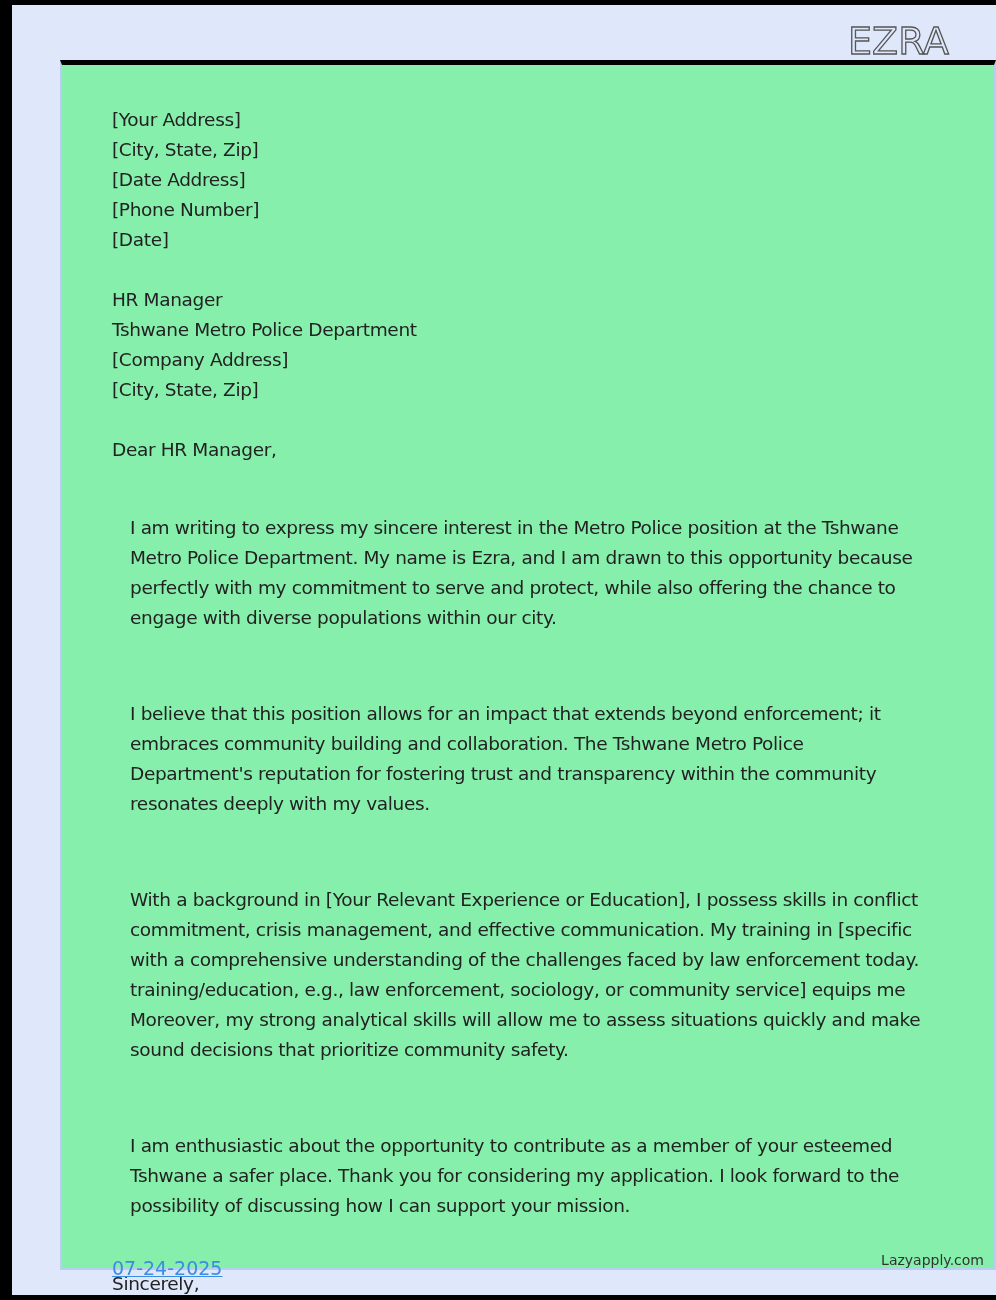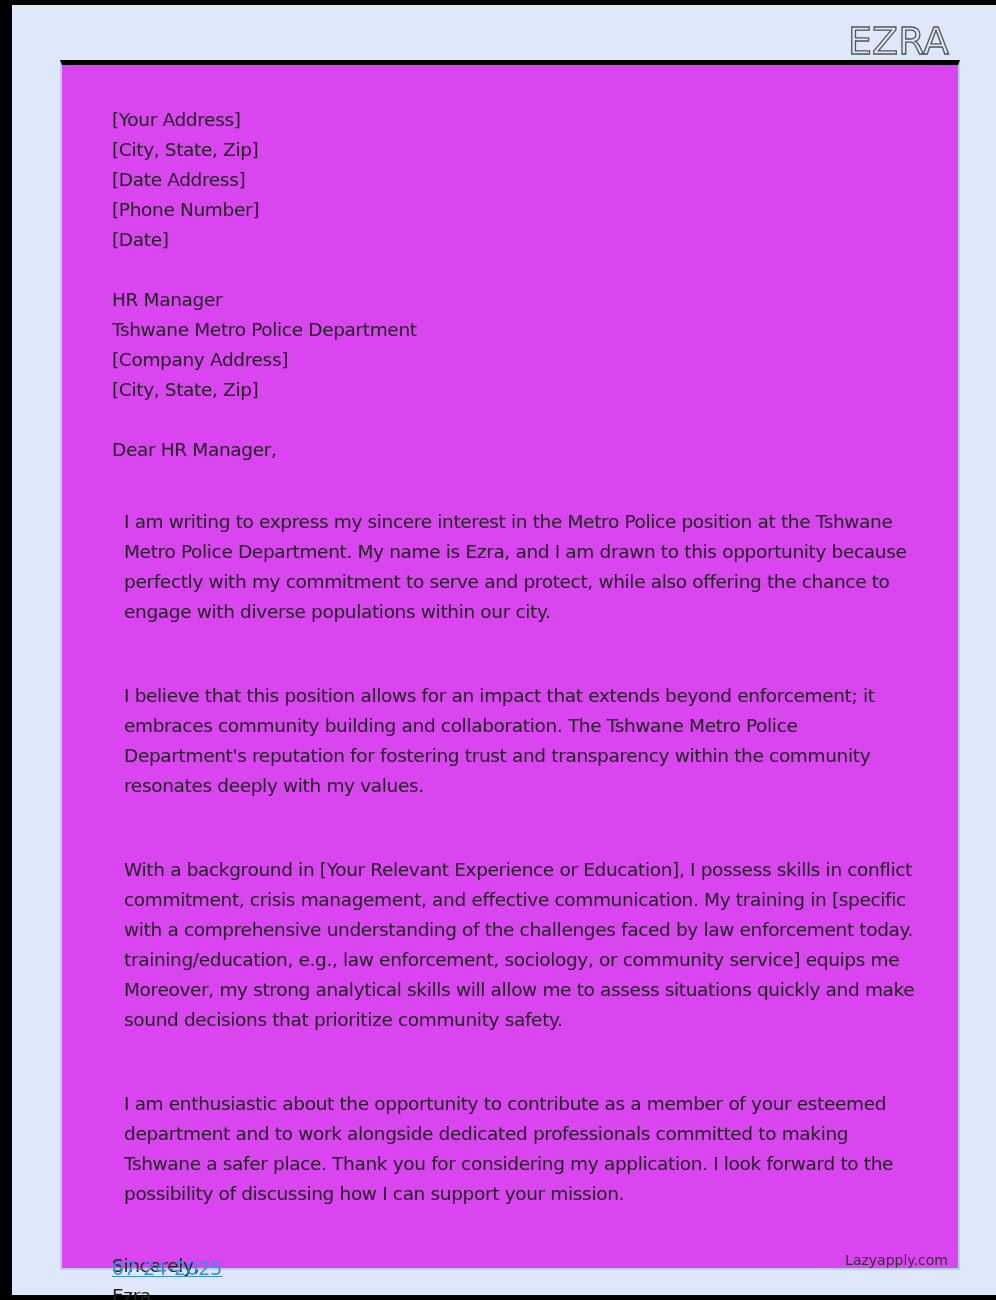--- a/index.html
+++ b/index.html
@@ -15,33 +15,34 @@
     .brand {
       position: absolute; right: 49px; top: 14px;
       font-family: "DejaVu Sans", sans-serif;
       font-size: 38px; line-height: 44px; letter-spacing: 0px;
       color: #dfe7fb;
       -webkit-text-stroke: 1.3px #555;
       font-weight: normal;
     }
     .page {
       position: absolute; left: 48px; top: 55px; width: 896px; height: 1203px;
-      background: #d946ef;
+      background: #86efac;
       border-left: 2px solid #b8cdf3;
       border-right: 2px solid #b8cdf3;
       border-bottom: 2px solid #b8cdf3;
       border-top: 5px solid #000;
+      padding-left: 36px;
     }
     .content {
       position: absolute; left: 50px; top: 40px; width: 800px;
       font-size: 18.5px; line-height: 30px; color: #222;
       letter-spacing: -0.35px;
     }
     .line { display: block; white-space: nowrap; height: 30px; }
-    .para { margin: 12px; }
+    .para { margin: 18px; }
     .gap { height: 30px; }
     .footer-site {
       position: absolute; right: 10px; bottom: 0px;
       font-size: 14px; line-height: 16px; color: #333; margin-top: 16px;
     }
     .date-stamp {
       position: absolute; left: 100px; top: 1250px;
       font-size: 19px; line-height: 26px; color: #3a8de0; text-decoration: underline;
     }
   </style>
@@ -95,21 +96,20 @@
         <span class="line">commitment, crisis management, and effective communication. My training in [specific</span>
         <span class="line">with a comprehensive understanding of the challenges faced by law enforcement today.</span>
         <span class="line">training/education, e.g., law enforcement, sociology, or community service] equips me</span>
         <span class="line">Moreover, my strong analytical skills will allow me to assess situations quickly and make</span>
         <span class="line">sound decisions that prioritize community safety.</span>
       </div>
       <div class="gap"></div>
 
       <div class="para">
         <span class="line">I am enthusiastic about the opportunity to contribute as a member of your esteemed</span>
-        <span class="line">department and to work alongside dedicated professionals committed to making</span>
         <span class="line">Tshwane a safer place. Thank you for considering my application. I look forward to the</span>
         <span class="line">possibility of discussing how I can support your mission.</span>
       </div>
       <div class="gap"></div>
 
       <span class="line">Sincerely,</span>
       <span class="line">Ezra</span>
     </div>
 
     <div class="footer-site">Lazyapply.com</div>

